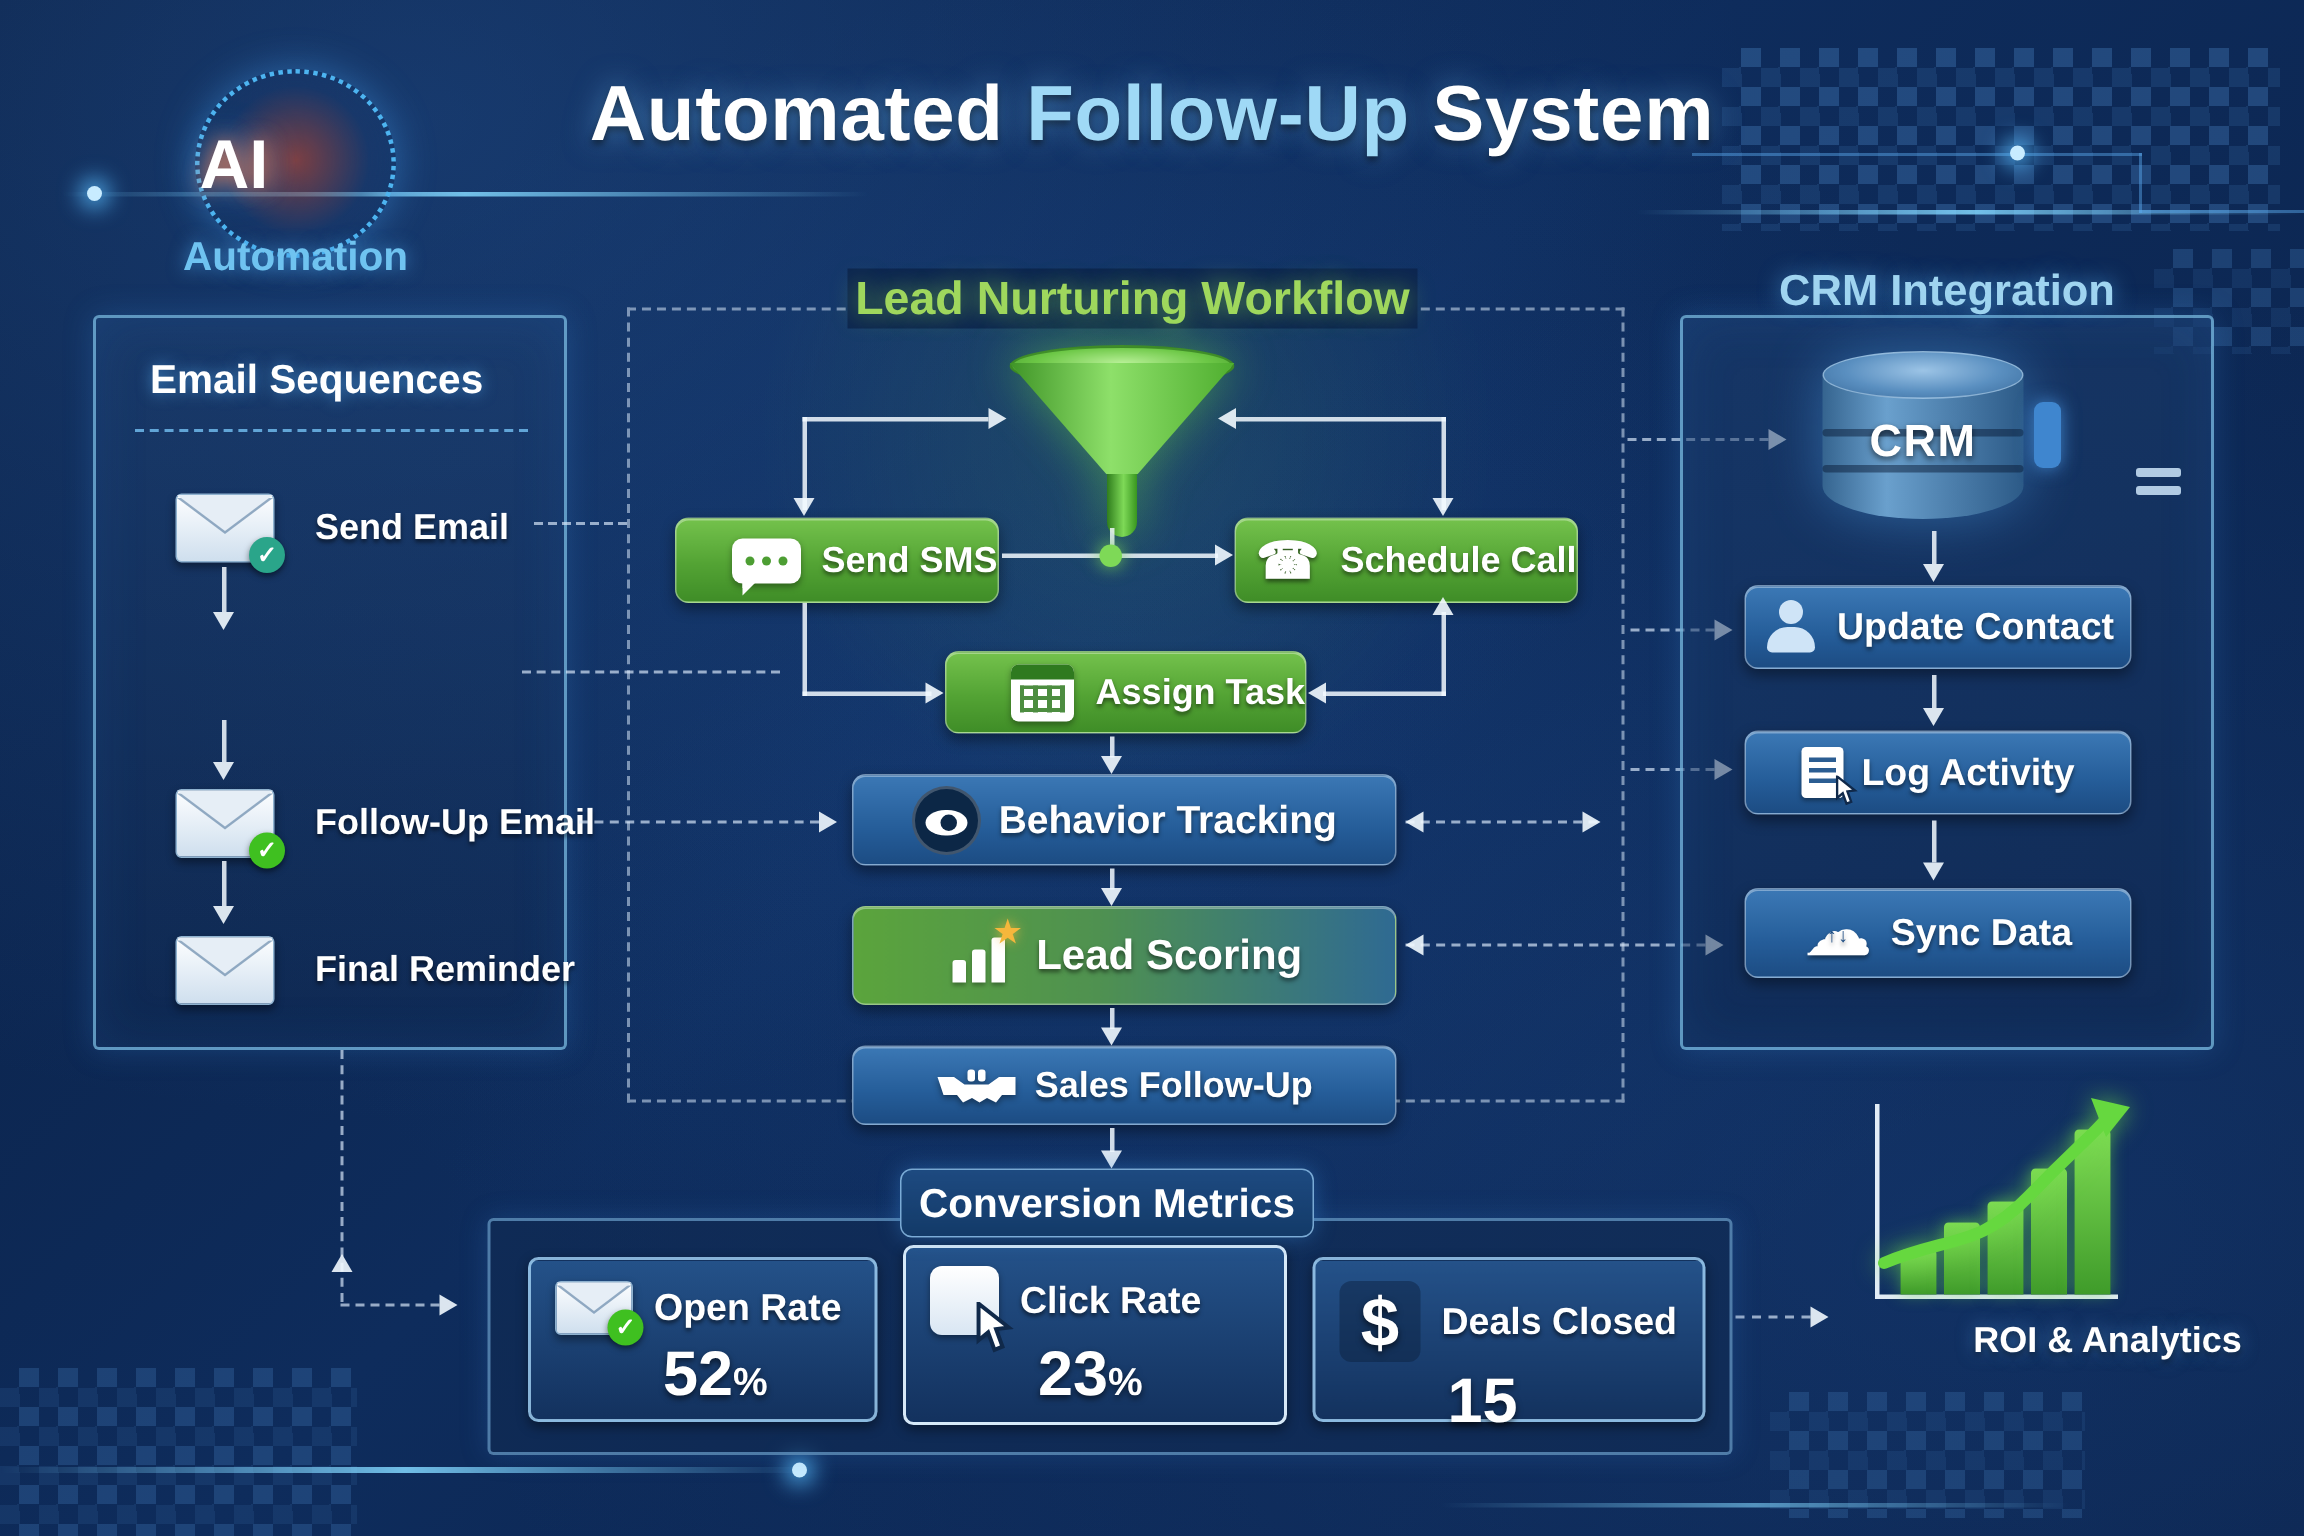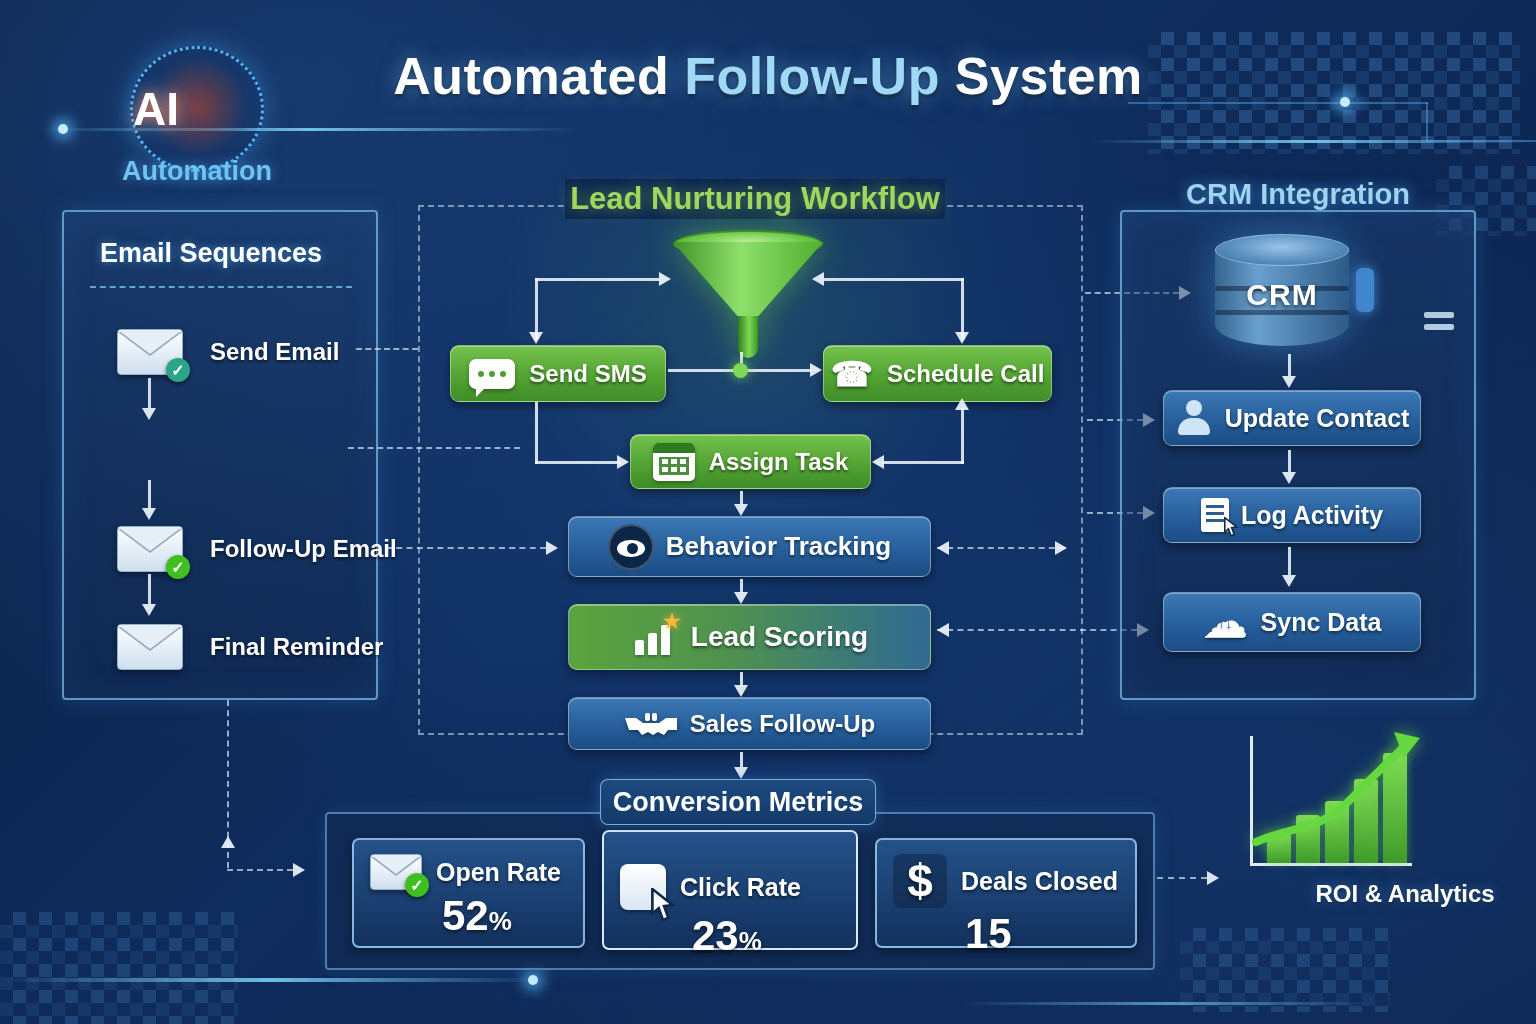--- a/index.html
+++ b/index.html
@@ -74,21 +74,21 @@
   .f-top{ position:absolute; left:0; top:0; width:150px; height:28px; border-radius:50%;
     background: radial-gradient(ellipse at 50% 42%, #b8f097 0%, #6cc746 55%, #3f9427 100%);
     border:2px solid rgba(40,110,25,.6); }
   .f-stem{ width:20px; height:44px; margin:-2px auto 0 auto; border-radius:0 0 10px 10px;
     background: linear-gradient(90deg,#2f7d1d,#7ed957 55%,#38961f); }
   
   .btn{ position:absolute; border-radius:9px; display:flex; align-items:center; justify-content:center; gap:14px;
     border:1px solid rgba(255,255,255,.38); text-shadow:0 2px 3px rgba(0,0,0,.5);
     box-shadow:0 4px 9px rgba(0,0,0,.4), inset 0 1px 0 rgba(255,255,255,.35); }
   .btn .lbl{ white-space:nowrap; }
-  .btn-green{ background: linear-gradient(180deg,#74c24c 0%, #53a334 55%, #3f8d27 100%); }
+  .btn-green{ background: linear-gradient(180deg,#74c24c 0%, #53a334 55%, #3f8d27 100%); justify-content: flex-end; }
   .btn-blue{ background: linear-gradient(180deg,#3b78b5 0%, #255d99 60%, #1c4c83 100%); gap: 12px; }
   .btn-mix{ background: linear-gradient(90deg,#5ba43c 0%, #4f9150 45%, #2f6a92 100%); }
   
   .bubble{ width:46px; height:30px; background:#fff; border-radius:7px; position:relative;
     display:flex; align-items:center; justify-content:center; gap:5px; box-shadow:0 2px 4px rgba(0,0,0,.35); }
   .bubble::after{ content:""; position:absolute; bottom:-8px; left:7px;
     border:5px solid transparent; border-top-color:#fff; border-left-color:#fff; }
   .bubble i{ width:6px; height:6px; border-radius:50%; background:#4d9e33; }
   .glyph{ font-style:normal; }
   .phone-glyph{ font-size:34px; color:#fff; text-shadow:0 2px 3px rgba(0,0,0,.5); }
@@ -405,21 +405,21 @@
           <div class="check-badge check-green">✓</div>
       </div>
       <span class="mlabel">Open Rate</span>
     </div>
     <div class="mvalue">
       <span>52</span><span class="munit">%</span>
     </div>
   </div>
 
   <div class="mcard" style="left:602px; top:830px; width:256px; height:120px; border-color:rgba(225,242,255,.95);">
-    <div class="row" style="padding-top:32px;">
+    <div class="row" style="padding-top:12px;">
       <div class="click-ic">
         <svg width="26" height="34" viewBox="0 0 24 32">
             <path d="M2 1 L2 24 L8 19 L12 30 L17 28 L13 17 L21 16 Z" fill="#fff" stroke="#10294a" stroke-width="2.5"></path>
           </svg>
       </div>
       <span class="mlabel">Click Rate</span>
     </div>
     <div class="mvalue">
       <span>23</span><span class="munit">%</span>
     </div>

